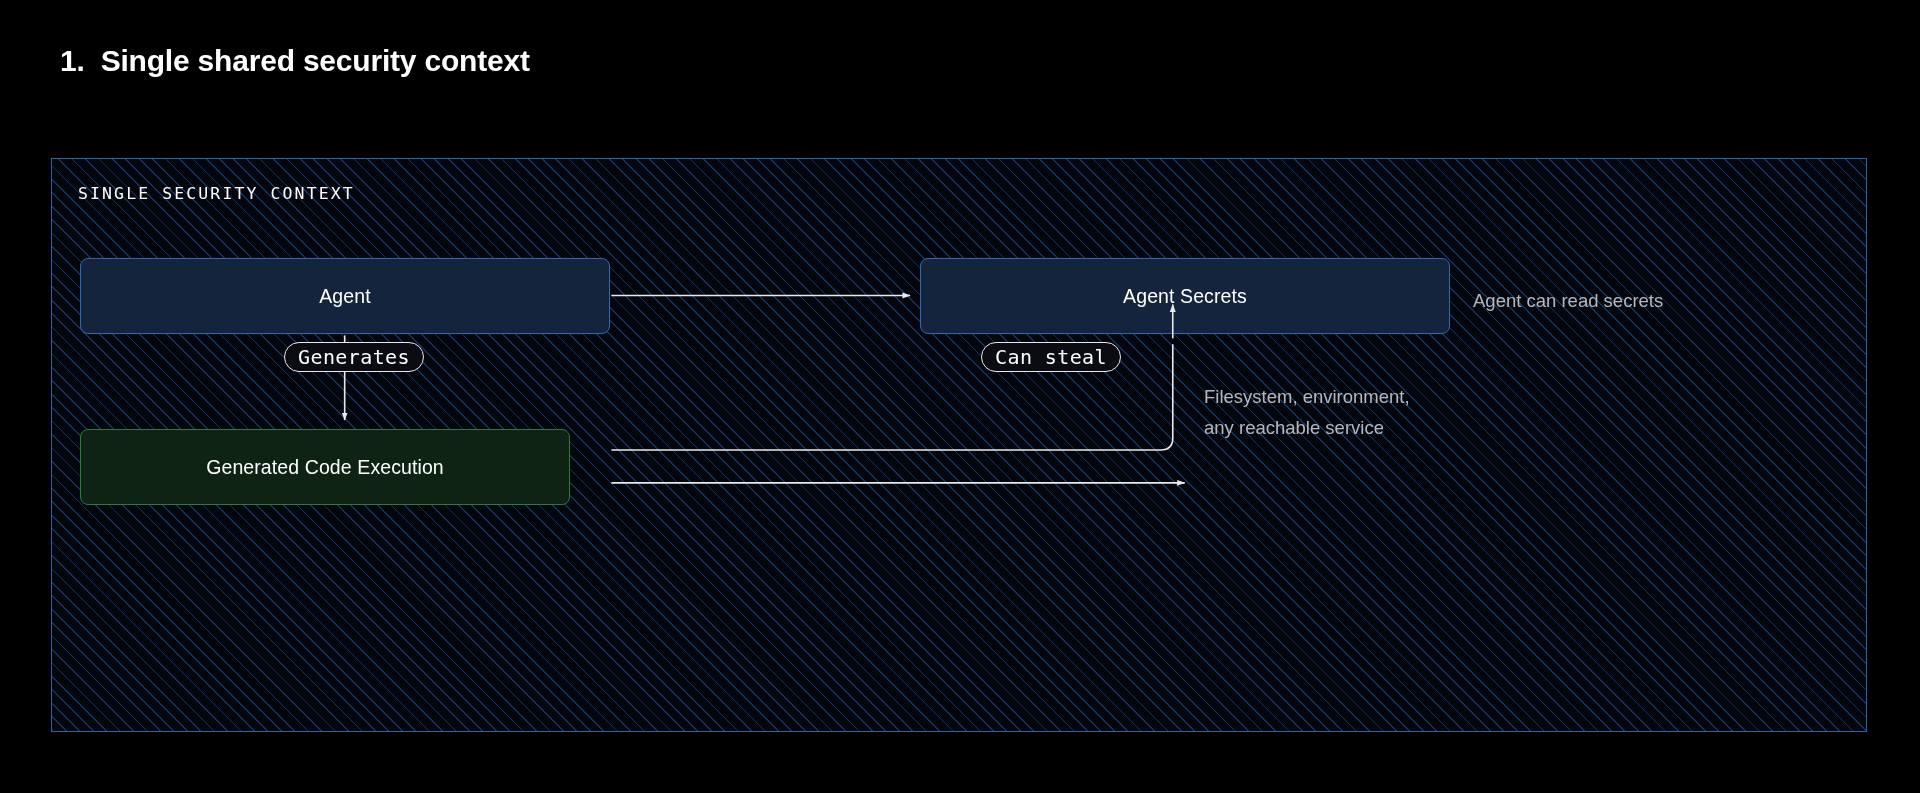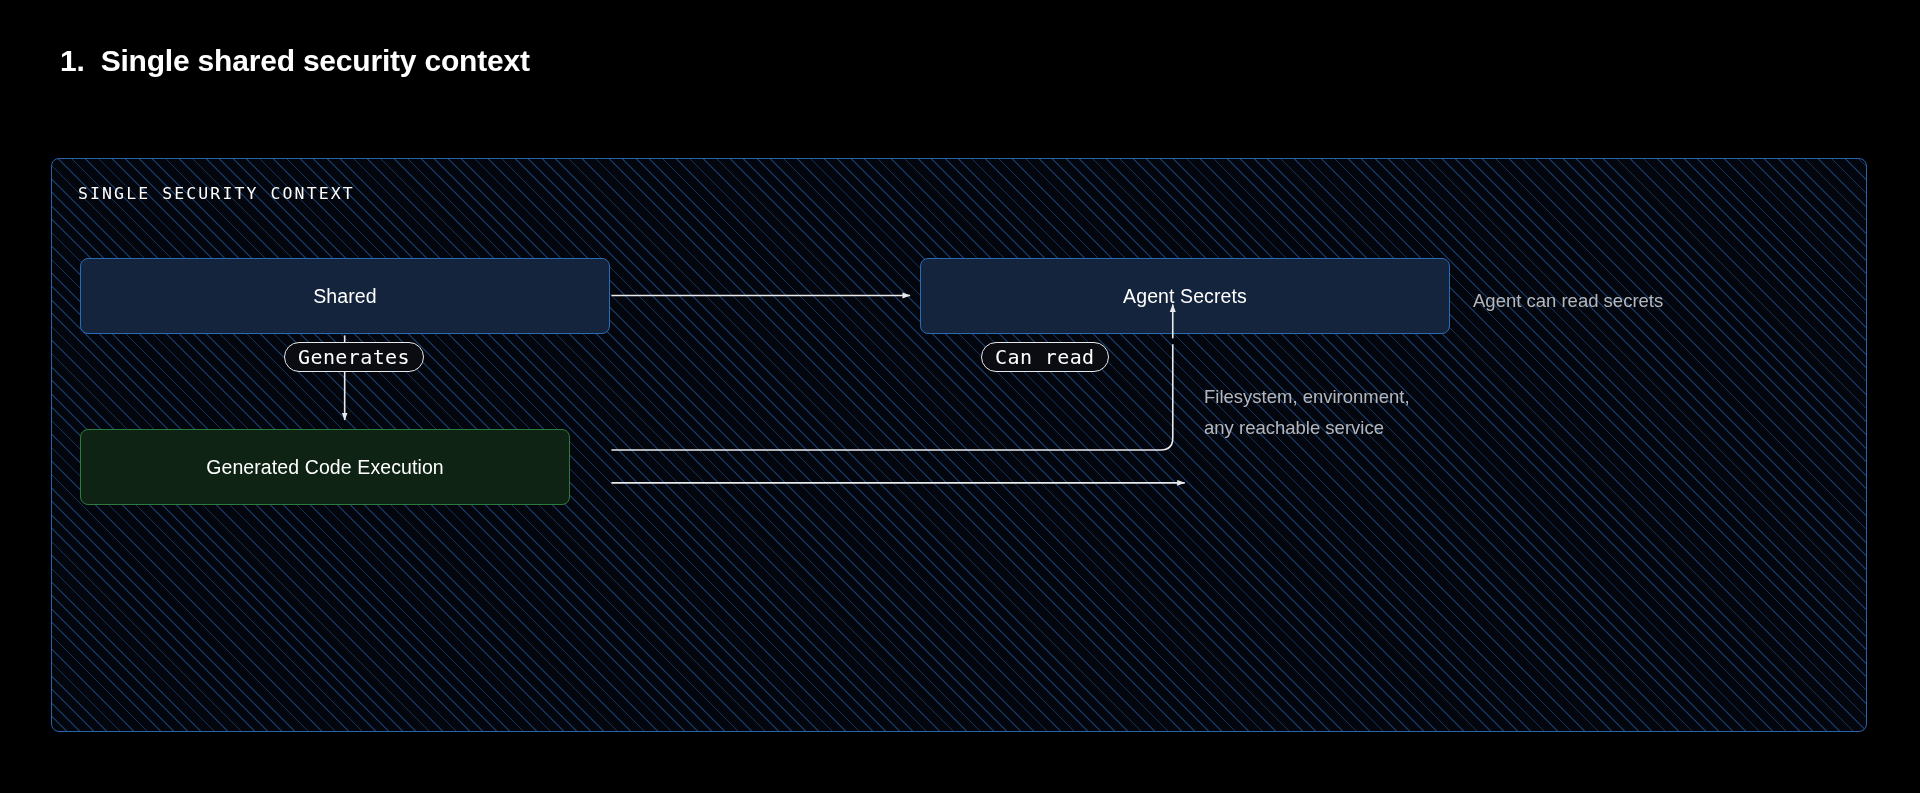--- a/index.html
+++ b/index.html
@@ -23,21 +23,21 @@
     white-space:nowrap;
   }
   .title .num { font-weight:700; }
 
   
   .panel {
     position:absolute;
     left:51px; top:158px;
     width:1816px; height:574px;
     border:1.6px solid #2763a6;
-    border-radius:8px;
+    border-radius:0;
     background-color:#04060d;
     background-image:repeating-linear-gradient(
         45deg,
         rgba(31,80,140,0.60) 0px,
         rgba(31,80,140,0.60) 1.2px,
         rgba(4,6,13,0) 1.2px,
         rgba(4,6,13,0) 9.5px
     );
     overflow:hidden;
   }
@@ -136,38 +136,38 @@
 
       <path d="M 293 177 L 293 262" fill="none" stroke="#e8eaec" stroke-width="1.6" marker-end="url(#arrow)"></path>
 
       <path d="M 560 292 L 1110 292 Q 1122 292 1122 280 L 1122 186" fill="none" stroke="#e8eaec" stroke-width="1.6"></path>
       <path d="M 1122 180 L 1122 146" fill="none" stroke="#e8eaec" stroke-width="1.6" marker-end="url(#arrow)"></path>
 
       <path d="M 560 325 L 1134 325" fill="none" stroke="#e8eaec" stroke-width="1.6" marker-end="url(#arrow)"></path>
     </svg>
 
     <div class="node blue" id="node-agent">
-      <span>Shared</span>
+      <span>Agent</span>
     </div>
 
     <div class="node blue" id="node-secrets">
       <span>Agent Secrets</span>
     </div>
 
     <div class="node green" id="node-codeexec">
       <span>Generated Code Execution</span>
     </div>
 
 
     <div class="pill" id="pill-generates">
       <span>Generates</span>
     </div>
 
     <div class="pill" id="pill-cansteal">
-      <span>Can read</span>
+      <span>Can steal</span>
     </div>
 
     <div class="side-note" id="note-read-secrets">Agent can read secrets</div>
 
     <div class="side-note" id="note-reach">Filesystem, environment,
 any reachable service</div>
 
 
   </div>
 </div>

